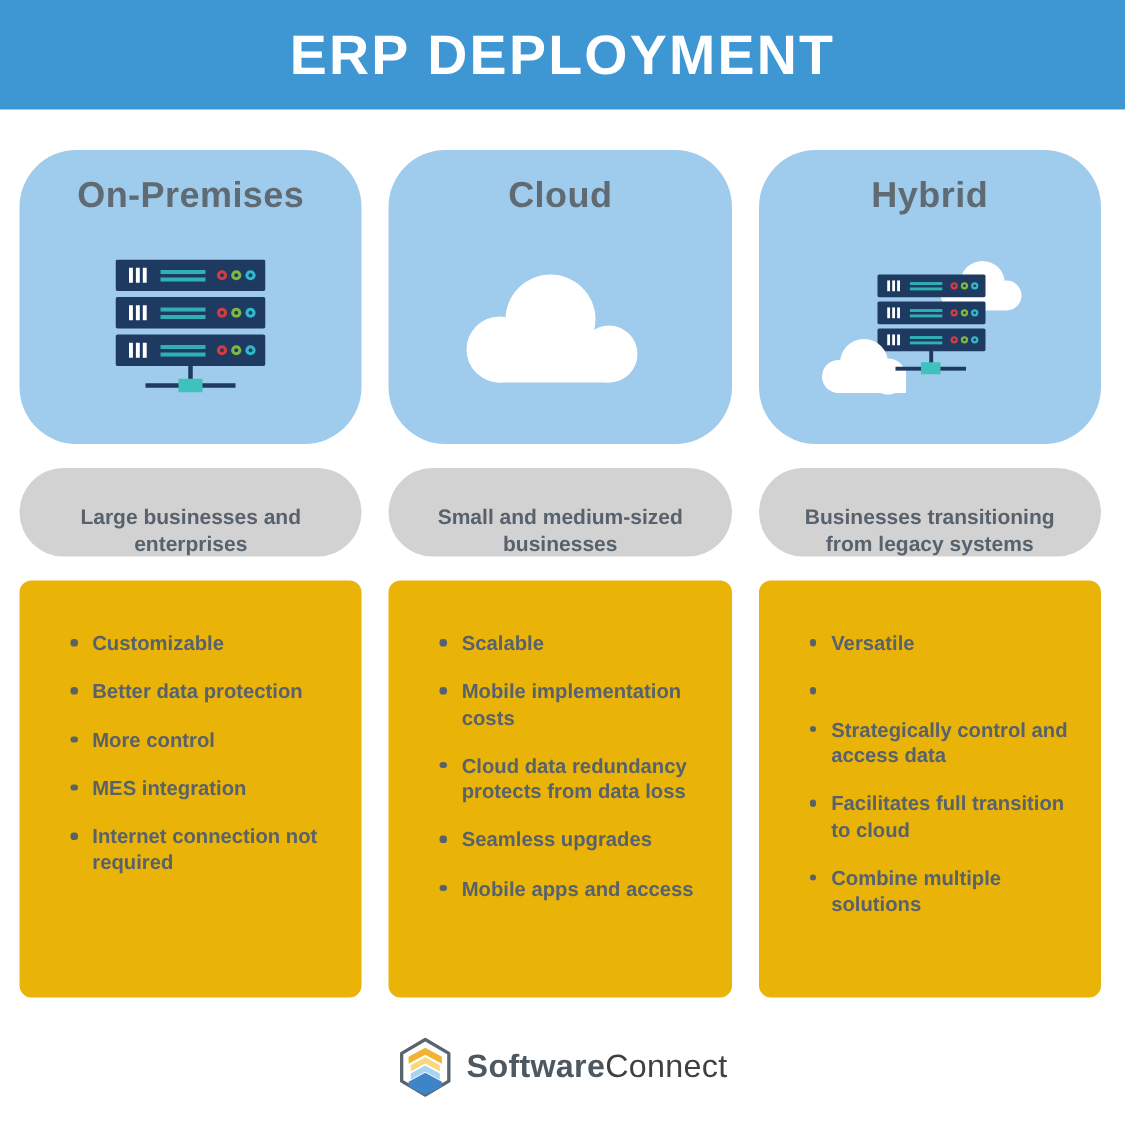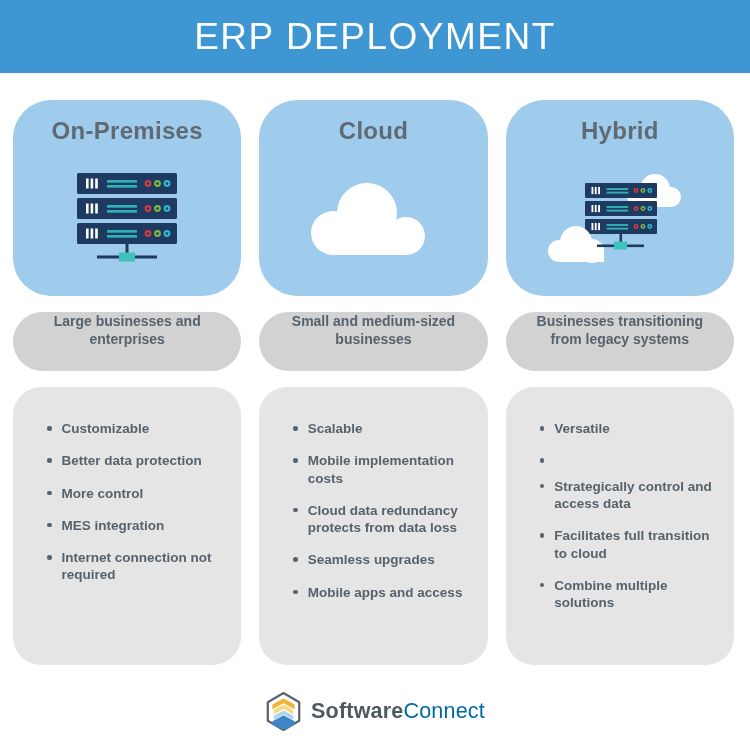--- a/index.html
+++ b/index.html
@@ -6,63 +6,63 @@
   body{
     width:750px;height:750px;background:#ffffff;
     font-family:"Liberation Sans",sans-serif;
     -webkit-font-smoothing:antialiased;overflow:hidden;
   }
   .banner{
     height:73px;background:#3E96D2;
     display:flex;align-items:center;justify-content:center;
   }
   .banner h1{
-    margin:0;color:#ffffff;font-size:37px;font-weight:400;
+    margin:0;color:#ffffff;font-size:37px;font-weight:700;
     letter-spacing:1.5px;
   }
   .cols{
     display:grid;grid-template-columns:repeat(3,1fr);
     column-gap:18px;padding:27px 16px 0 13px;
   }
   .col{display:flex;flex-direction:column;gap:16px;}
   .bluecard{
     background:#9FCBEC;border-radius:38px;height:196px;
     display:flex;flex-direction:column;align-items:center;
     padding-top:17px;box-sizing:border-box;
   }
   .cardtitle{
     font-size:24px;font-weight:800;color:#5F6A72;letter-spacing:.3px;
   }
   .iconwrap{flex:1;display:flex;align-items:center;justify-content:center;width:100%;}
   .pill{
     background:#D2D2D2;border-radius:30px;height:59px;
-    display:flex;align-items:flex-start;justify-content:center;
+    display:flex;align-items:flex-end;justify-content:center;
     text-align:center;font-size:14px;font-weight:700;color:#57626C;
     line-height:1.3;padding:0 24px;box-sizing:border-box;
   }
   .yellow{
-    background:#e5e5e5;border-radius:28px;height:278px;
+    background:#eab308;border-radius:8px;height:278px;
     box-sizing:border-box;padding:33px 16px 16px 34px;
   }
   ul.benefits{list-style:none;margin:0;padding:0;}
   ul.benefits li{
     display:flex;gap:10px;margin-bottom:15px;
     font-size:13.5px;font-weight:700;color:#57626C;line-height:1.28;
   }
   .dot{
     flex:0 0 4.5px;width:4.5px;height:4.5px;border-radius:50%;
     background:#57626C;margin-top:6px;
   }
   .footer{
     display:flex;align-items:center;justify-content:center;
     margin-top:26px;gap:9px;
   }
   .brand{font-size:21.5px;color:#4D5861;letter-spacing:.2px;}
   .brand .b{font-weight:700;}
-  .brand .r{font-weight:400;color:#0369a1;margin-top:43px;}
+  .brand .r{font-weight:400;color:#404040;margin-top:43px;}
 </style>
 </head>
 <body>
 
 <div class="banner">
   <h1>ERP DEPLOYMENT</h1>
 </div>
 
 <div class="cols">
 

